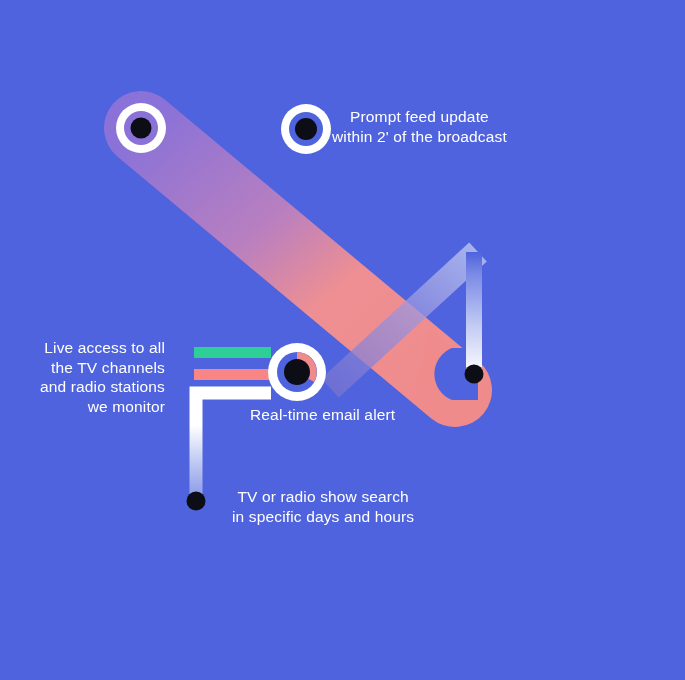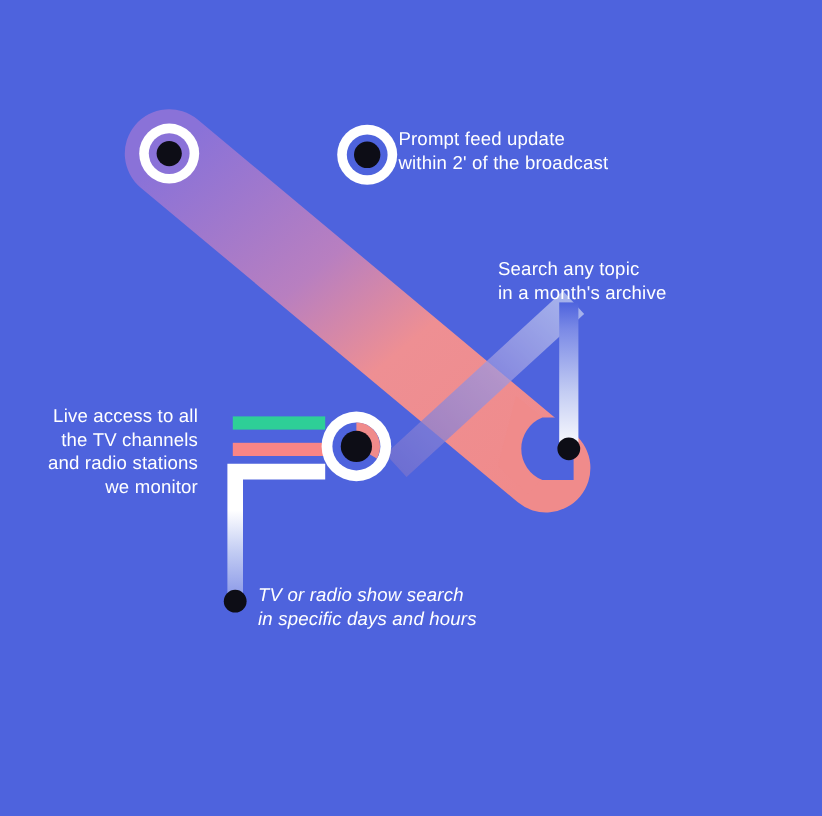--- a/index.html
+++ b/index.html
@@ -27,29 +27,29 @@
   .label {
     position: absolute;
     color: #ffffff;
     font-size: 15.5px;
     line-height: 19.5px;
     letter-spacing: 0.15px;
     white-space: pre;
     font-weight: 400;
   }
   .label.right { text-align: right; }
-  .label.left  { text-align: left; }
+  .label.left  { text-align: center; }
 
   
   #lbl-prompt      { left: 332px; top: 107px; }
   #lbl-search      { left: 415px; top: 215px; }
   #lbl-available   { left: 497px; top: 350px; }
   #lbl-live        { right: 520px; top: 338px; width: 180px; }
   #lbl-realtime    { left: 250px; top: 405px; }
-  #lbl-show        { left: 215px; top: 487px; font-style: italic; }
+  #lbl-show        { left: 232px; top: 487px; }
 </style>
 </head>
 <body style="background: rgb(78, 99, 221);">
 
 <div id="stage" style="background: rgb(78, 99, 221);">
 
   <svg id="art" viewBox="0 0 685 680" xmlns="http://www.w3.org/2000/svg">
     <defs>
 
       <linearGradient id="gradMain" x1="0" y1="0" x2="1" y2="1" gradientUnits="objectBoundingBox">
@@ -135,26 +135,25 @@
       <g>
         <circle cx="196" cy="501" r="9.5" fill="#0d0d16"></circle>
       </g>
 
     </g>
   </svg>
 
   <div class="label left" id="lbl-prompt">Prompt feed update
 within 2' of the broadcast</div>
 
-  <div class="label left" id="lbl-search">Search any topic
-in a month's archive</div>
 
 
   <div class="label right" id="lbl-live">Live access to all
 the TV channels
 and radio stations
 we monitor</div>
 
+  <div class="label left" id="lbl-realtime">Real-time email alert</div>
 
   <div class="label left" id="lbl-show">TV or radio show search
 in specific days and hours</div>
 
 </div>
 
 </body></html>

